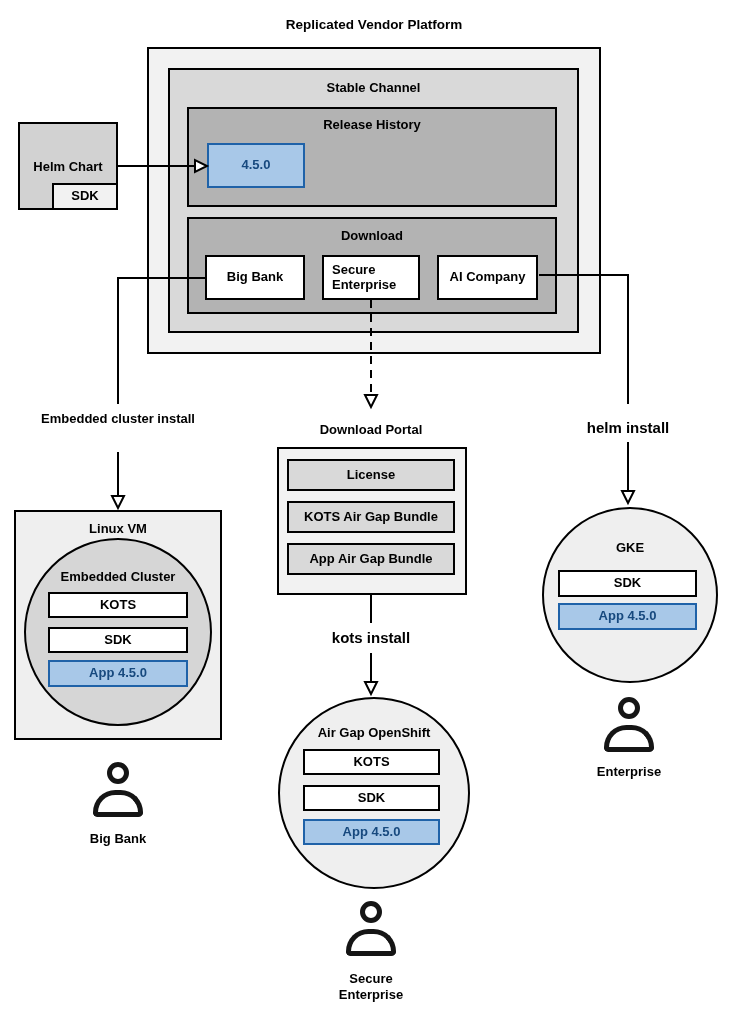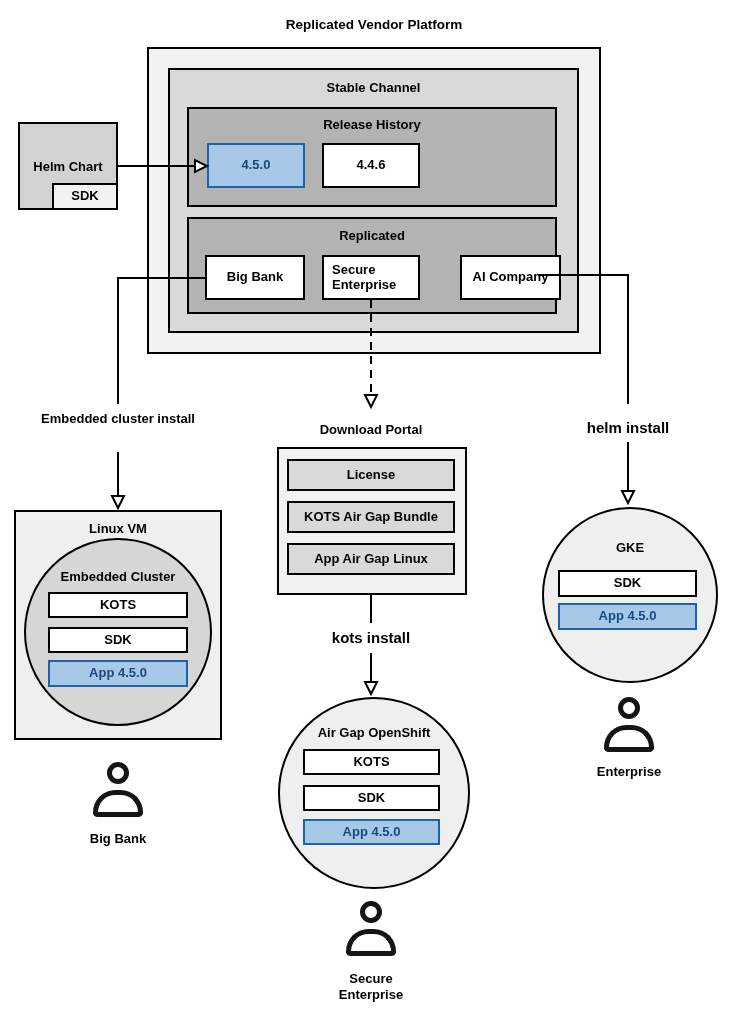--- a/index.html
+++ b/index.html
@@ -24,27 +24,26 @@
   <div class="abs ttl" style="left:224px; top:17px; width:300px; font-size:13.5px;">Replicated Vendor Platform</div>
 
   <div class="abs box" style="left:147px; top:47px; width:454px; height:307px; background:#f2f2f2;"></div>
 
   <div class="abs box" style="left:168px; top:68px; width:411px; height:265px; background:#d9d9d9;"></div>
   <div class="abs ttl" style="left:168px; top:80px; width:411px;">Stable Channel</div>
 
   <div class="abs box" style="left:187px; top:107px; width:370px; height:100px; background:#b3b3b3;"></div>
   <div class="abs ttl" style="left:187px; top:117px; width:370px;">Release History</div>
   <div class="abs box cell hl" style="left:207px; top:143px; width:98px; height:45px;">4.5.0</div>
-  <div class="abs box cell" style="left:322px; top:143px; width:98px; height:45px;">4.4.6</div>
 
   <div class="abs box" style="left:187px; top:217px; width:370px; height:97px; background:#b3b3b3;"></div>
-  <div class="abs ttl" style="left:187px; top:228px; width:370px;">Replicated</div>
+  <div class="abs ttl" style="left:187px; top:228px; width:370px;">Download</div>
   <div class="abs box cell" style="left:205px; top:255px; width:100px; height:45px;">Big Bank</div>
   <div class="abs box cell" style="left:322px; top:255px; width:98px; height:45px; padding:0 8px;">Secure Enterprise</div>
-  <div class="abs box cell" style="left:460px; top:255px; width:101px; height:45px;">AI Company</div>
+  <div class="abs box cell" style="left:437px; top:255px; width:101px; height:45px;">AI Company</div>
 
   <div class="abs box" style="left:18px; top:122px; width:100px; height:88px; background:#d2d2d2;"></div>
   <div class="abs ttl" style="left:18px; top:159px; width:100px;">Helm Chart</div>
   <div class="abs box cell" style="left:52px; top:183px; width:66px; height:27px; background:#f2f2f2;">SDK</div>
 
   <div class="abs ttl" style="left:38px; top:411px; width:160px;">Embedded cluster install</div>
 
   <div class="abs box" style="left:14px; top:510px; width:208px; height:230px; background:#efefef;"></div>
   <div class="abs ttl" style="left:14px; top:521px; width:208px;">Linux VM</div>
   <div class="abs circle" style="left:24px; top:538px; width:188px; height:188px; background:#d6d6d6;"></div>
@@ -56,21 +55,21 @@
   <div class="abs person" style="left:88px; top:762px; width:60px;">
     <div class="person-head"></div>
     <div class="person-body"></div>
   </div>
   <div class="abs ttl" style="left:48px; top:831px; width:140px;">Big Bank</div>
 
   <div class="abs ttl" style="left:291px; top:422px; width:160px;">Download Portal</div>
   <div class="abs box" style="left:277px; top:447px; width:190px; height:148px; background:#f2f2f2;"></div>
   <div class="abs box cell" style="left:287px; top:459px; width:168px; height:32px; background:#d9d9d9;">License</div>
   <div class="abs box cell" style="left:287px; top:501px; width:168px; height:32px; background:#d9d9d9;">KOTS Air Gap Bundle</div>
-  <div class="abs box cell" style="left:287px; top:543px; width:168px; height:32px; background:#d9d9d9;">App Air Gap Linux</div>
+  <div class="abs box cell" style="left:287px; top:543px; width:168px; height:32px; background:#d9d9d9;">App Air Gap Bundle</div>
 
   <div class="abs mono" style="left:291px; top:629px; width:160px;">kots install</div>
 
   <div class="abs circle" style="left:278px; top:697px; width:192px; height:192px; background:#efefef;"></div>
   <div class="abs ttl" style="left:278px; top:725px; width:192px;">Air Gap OpenShift</div>
   <div class="abs box cell" style="left:303px; top:749px; width:137px; height:26px;">KOTS</div>
   <div class="abs box cell" style="left:303px; top:785px; width:137px; height:26px;">SDK</div>
   <div class="abs box cell hl" style="left:303px; top:819px; width:137px; height:26px;">App 4.5.0</div>
 
   <div class="abs person" style="left:341px; top:901px; width:60px;">

